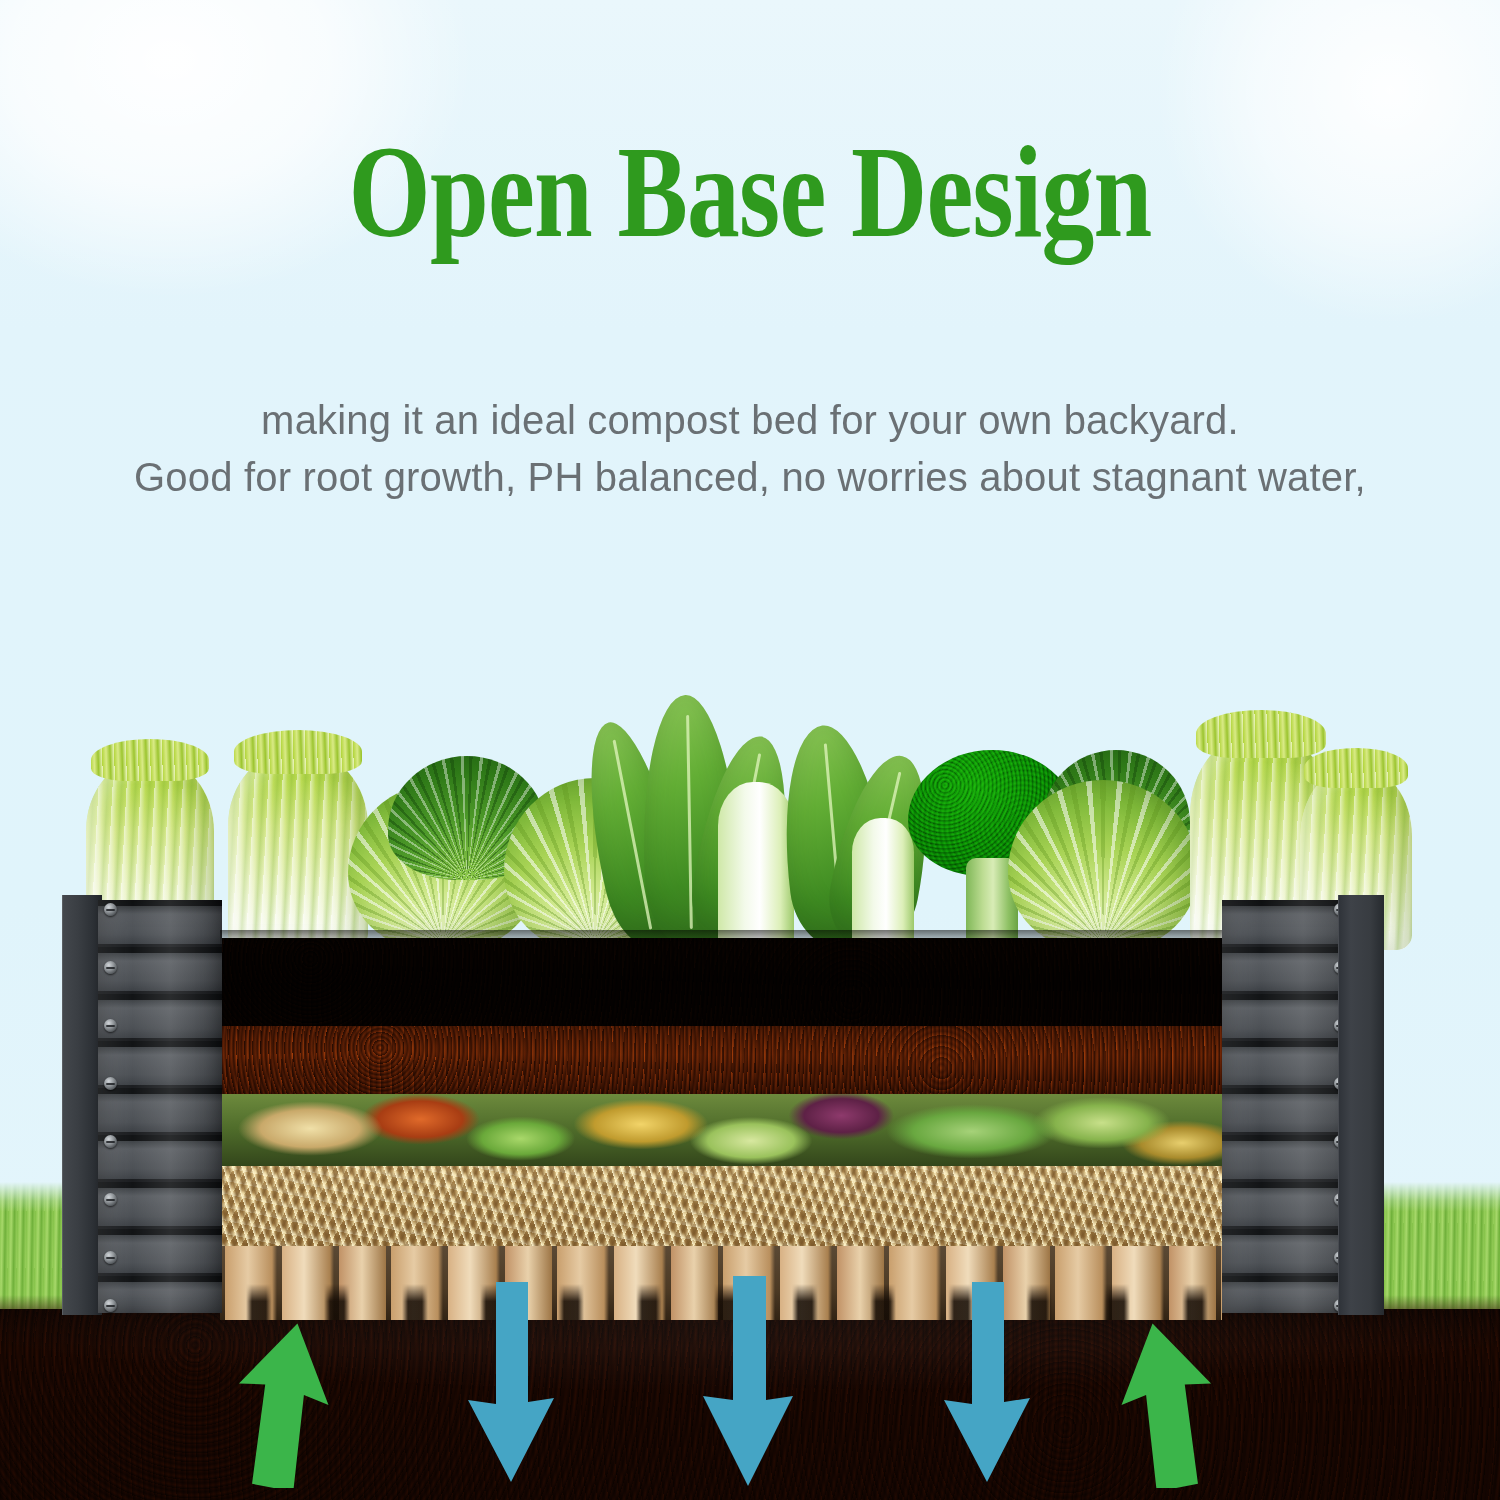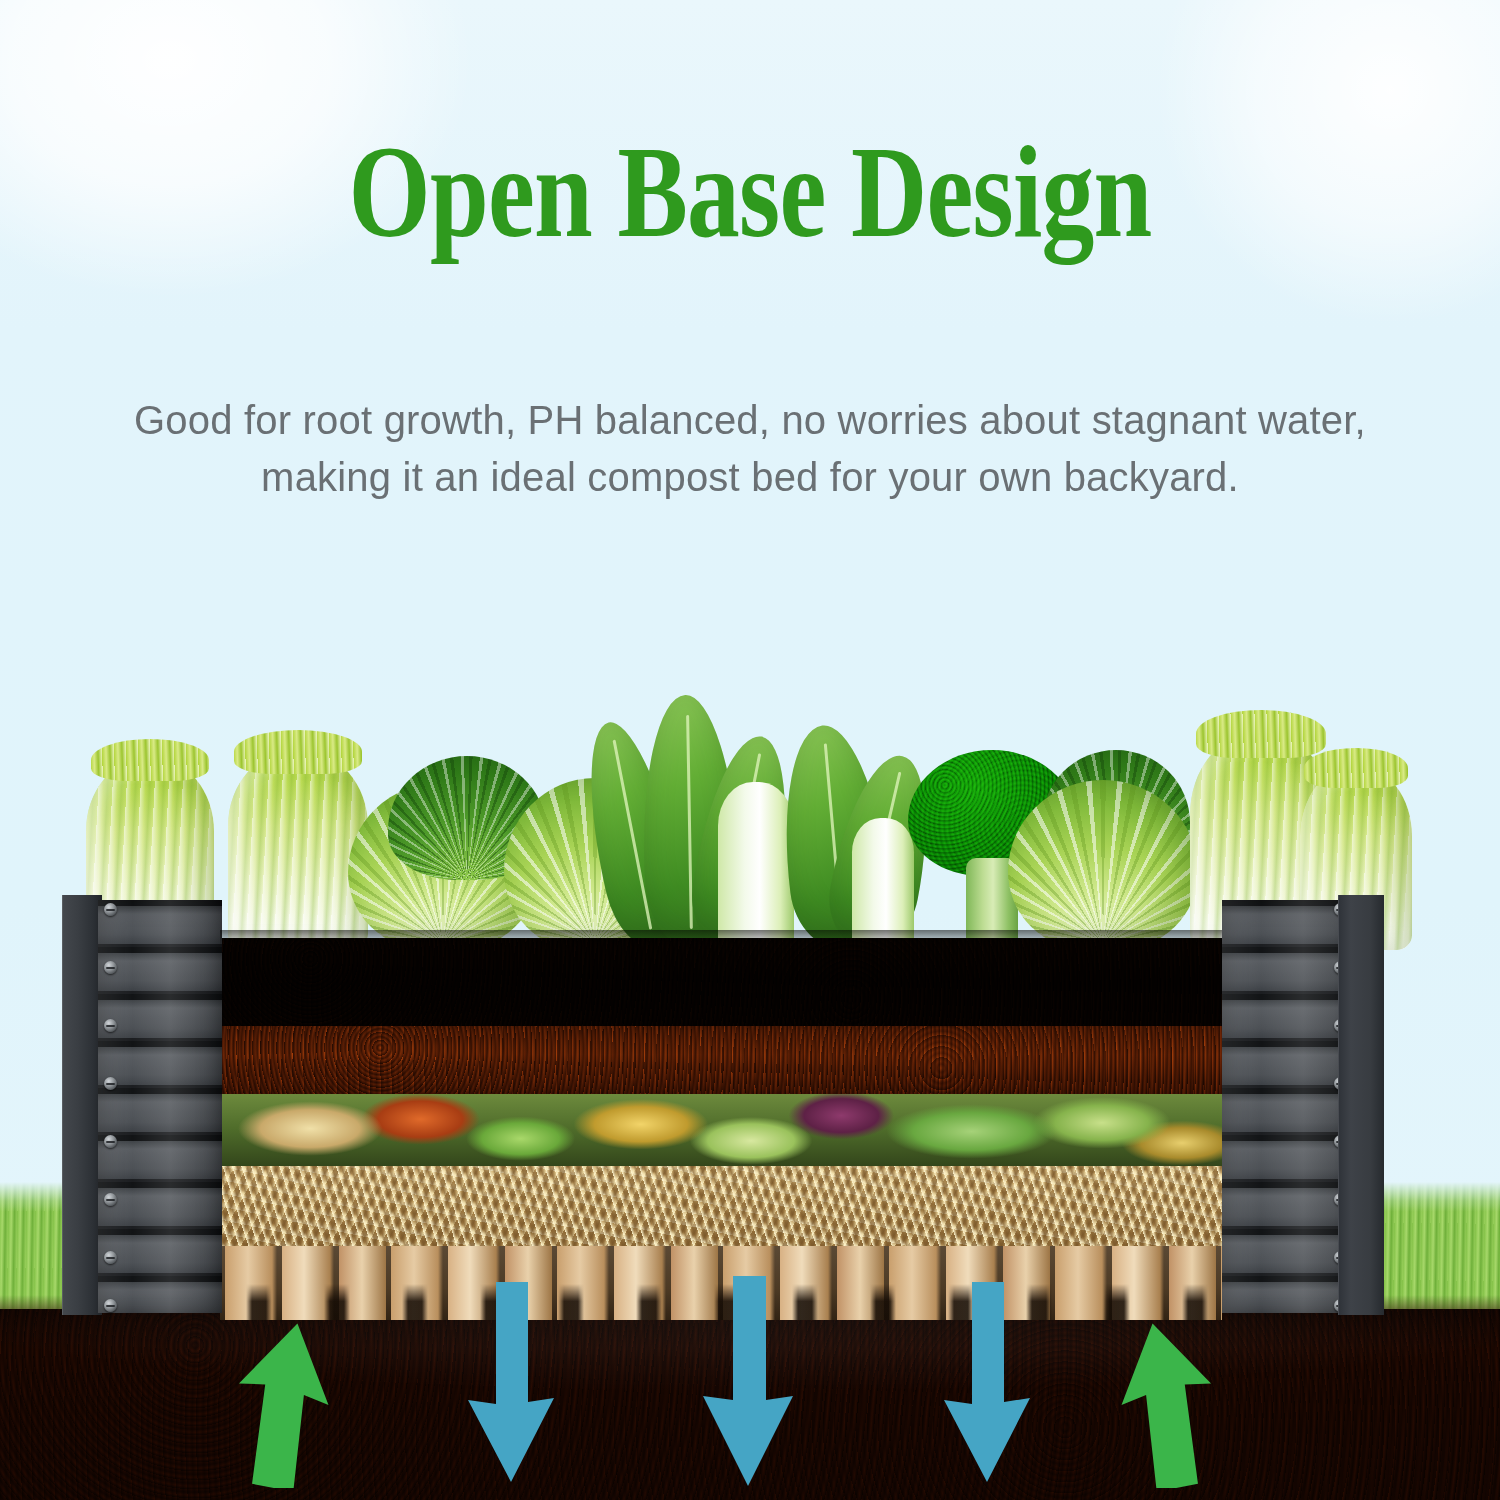--- a/index.html
+++ b/index.html
@@ -243,22 +243,22 @@
 <div id="stage">
 
   <div class="sky"></div>
 
   <div class="lawn"></div>
   <div class="ground"></div>
   <div class="ground-top-shadow"></div>
 
   <div class="title">Open Base Design</div>
   <div class="subtitle">
+    <div>making it an ideal compost bed for your own backyard.</div>
     <div>Good for root growth, PH balanced, no worries about stagnant water,</div>
-    <div>making it an ideal compost bed for your own backyard.</div>
   </div>
 
   <div class="veg-layer">
     <div class="veg napa" style="left:86px;  width:128px; height:192px;"></div>
     <div class="veg napa" style="left:228px; width:140px; height:200px;"></div>
     <div class="veg cabbage" style="left:348px; width:190px; height:168px;"></div>
     <div class="veg savoy" style="left:388px; width:158px; height:124px; bottom:70px;"></div>
     <div class="veg cabbage" style="left:504px; width:182px; height:172px;"></div>
 
     <div class="chard-leaf" style="left:594px; width:78px;  height:230px; transform:rotate(-13deg);"></div>

